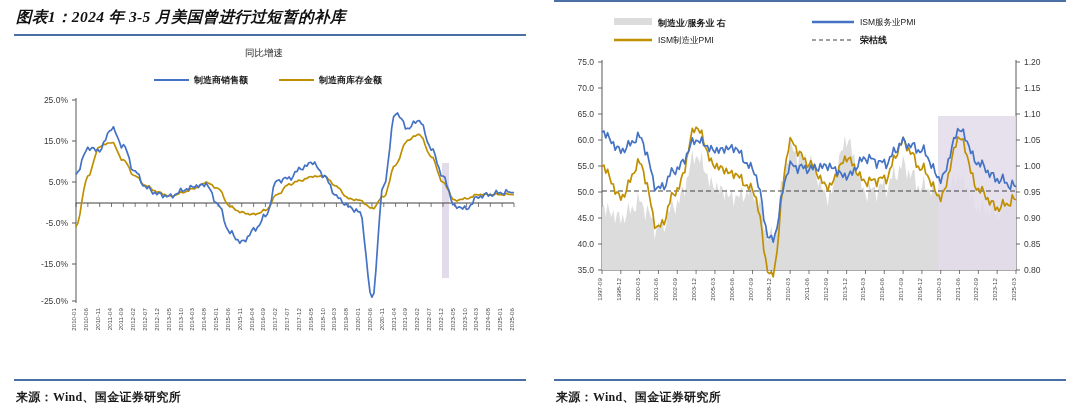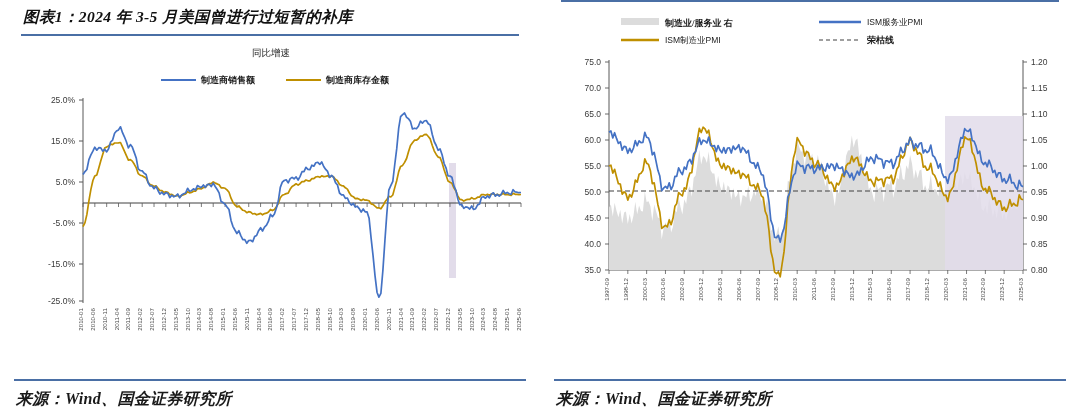--- a/index.html
+++ b/index.html
@@ -4,36 +4,36 @@
 <style>
   * { box-sizing: border-box; }
   html, body { margin:0; padding:0; }
   body {
     width:1080px; height:417px;
     background:#ffffff;
     font-family:"Liberation Serif", serif;
     overflow:hidden;
   }
   .page { width:1080px; height:417px; display:flex; }
-  .panel { width:540px; height:313px; position:relative; padding:0 21px; }
+  .panel { width:540px; height:313px; position:relative; padding:0 14px; }
 
   .fig-title {
     font-family:"Liberation Serif", serif;
     font-weight:bold; font-style:italic;
     font-size:15.5px; color:#111;
     letter-spacing:0.4px;
     padding:7px 0 6px 2px;
     white-space:nowrap;
   }
   .title-rule { height:2px; background:#4a6fa5; width:100%; }
   .bottom-rule { height:2px; background:#4a6fa5; width:100%; position:absolute; left:14px; right:14px; width:calc(100% - 28px); top:379px; }
   .source {
     position:absolute; top:389px; left:16px;
     font-family:"Liberation Serif", serif;
-    font-size:16px; color:#1a1a1a; font-style:italic; font-weight:bold;
+    font-size:12px; color:#1a1a1a; font-weight:bold;
     letter-spacing:0.3px;
   }
 
   .chart-wrap { position:relative; width:512px; height:330px; margin-top:2px; }
   svg { display:block; }
 
   .axis-lbl { font-family:"Liberation Sans", sans-serif; font-size:8.5px; fill:#3a3a3a; }
   .axis-lbl-sm { font-family:"Liberation Sans", sans-serif; font-size:6.2px; fill:#4a4a4a; }
   .legend-txt { font-family:"Liberation Serif", serif; font-size:9px; fill:#1a1a1a; font-weight:bold; }
   .legend-txt2 { font-family:"Liberation Sans", sans-serif; font-size:8.5px; fill:#1a1a1a; }

